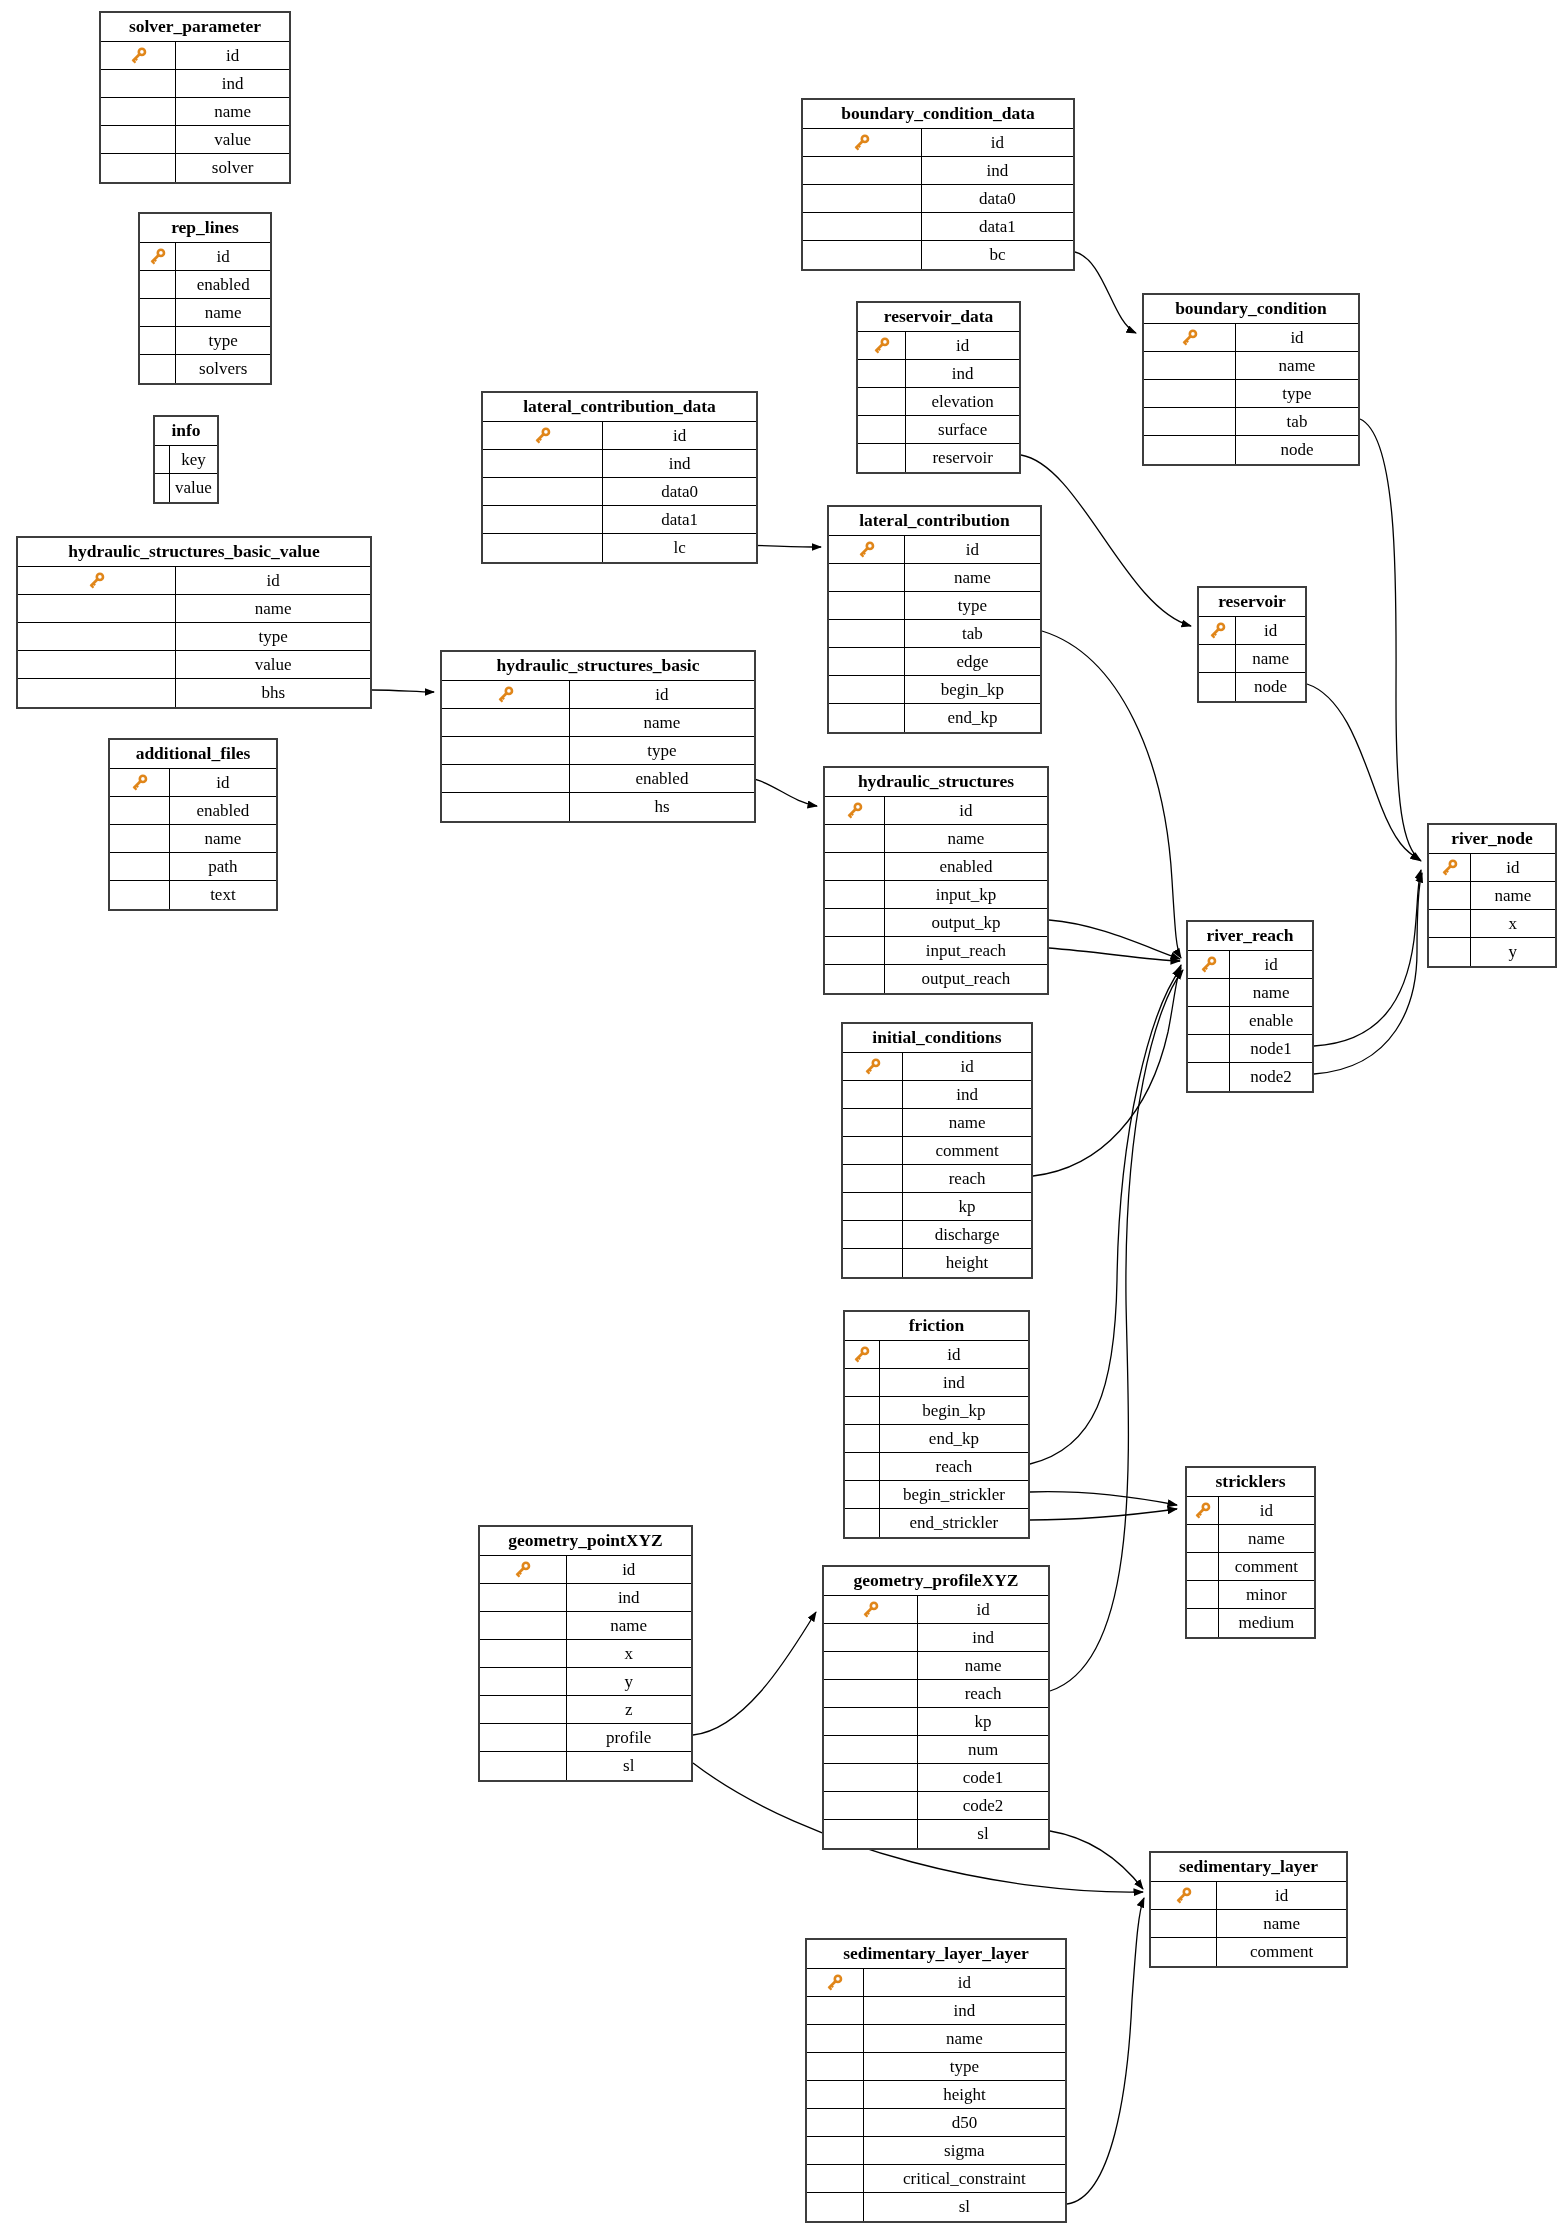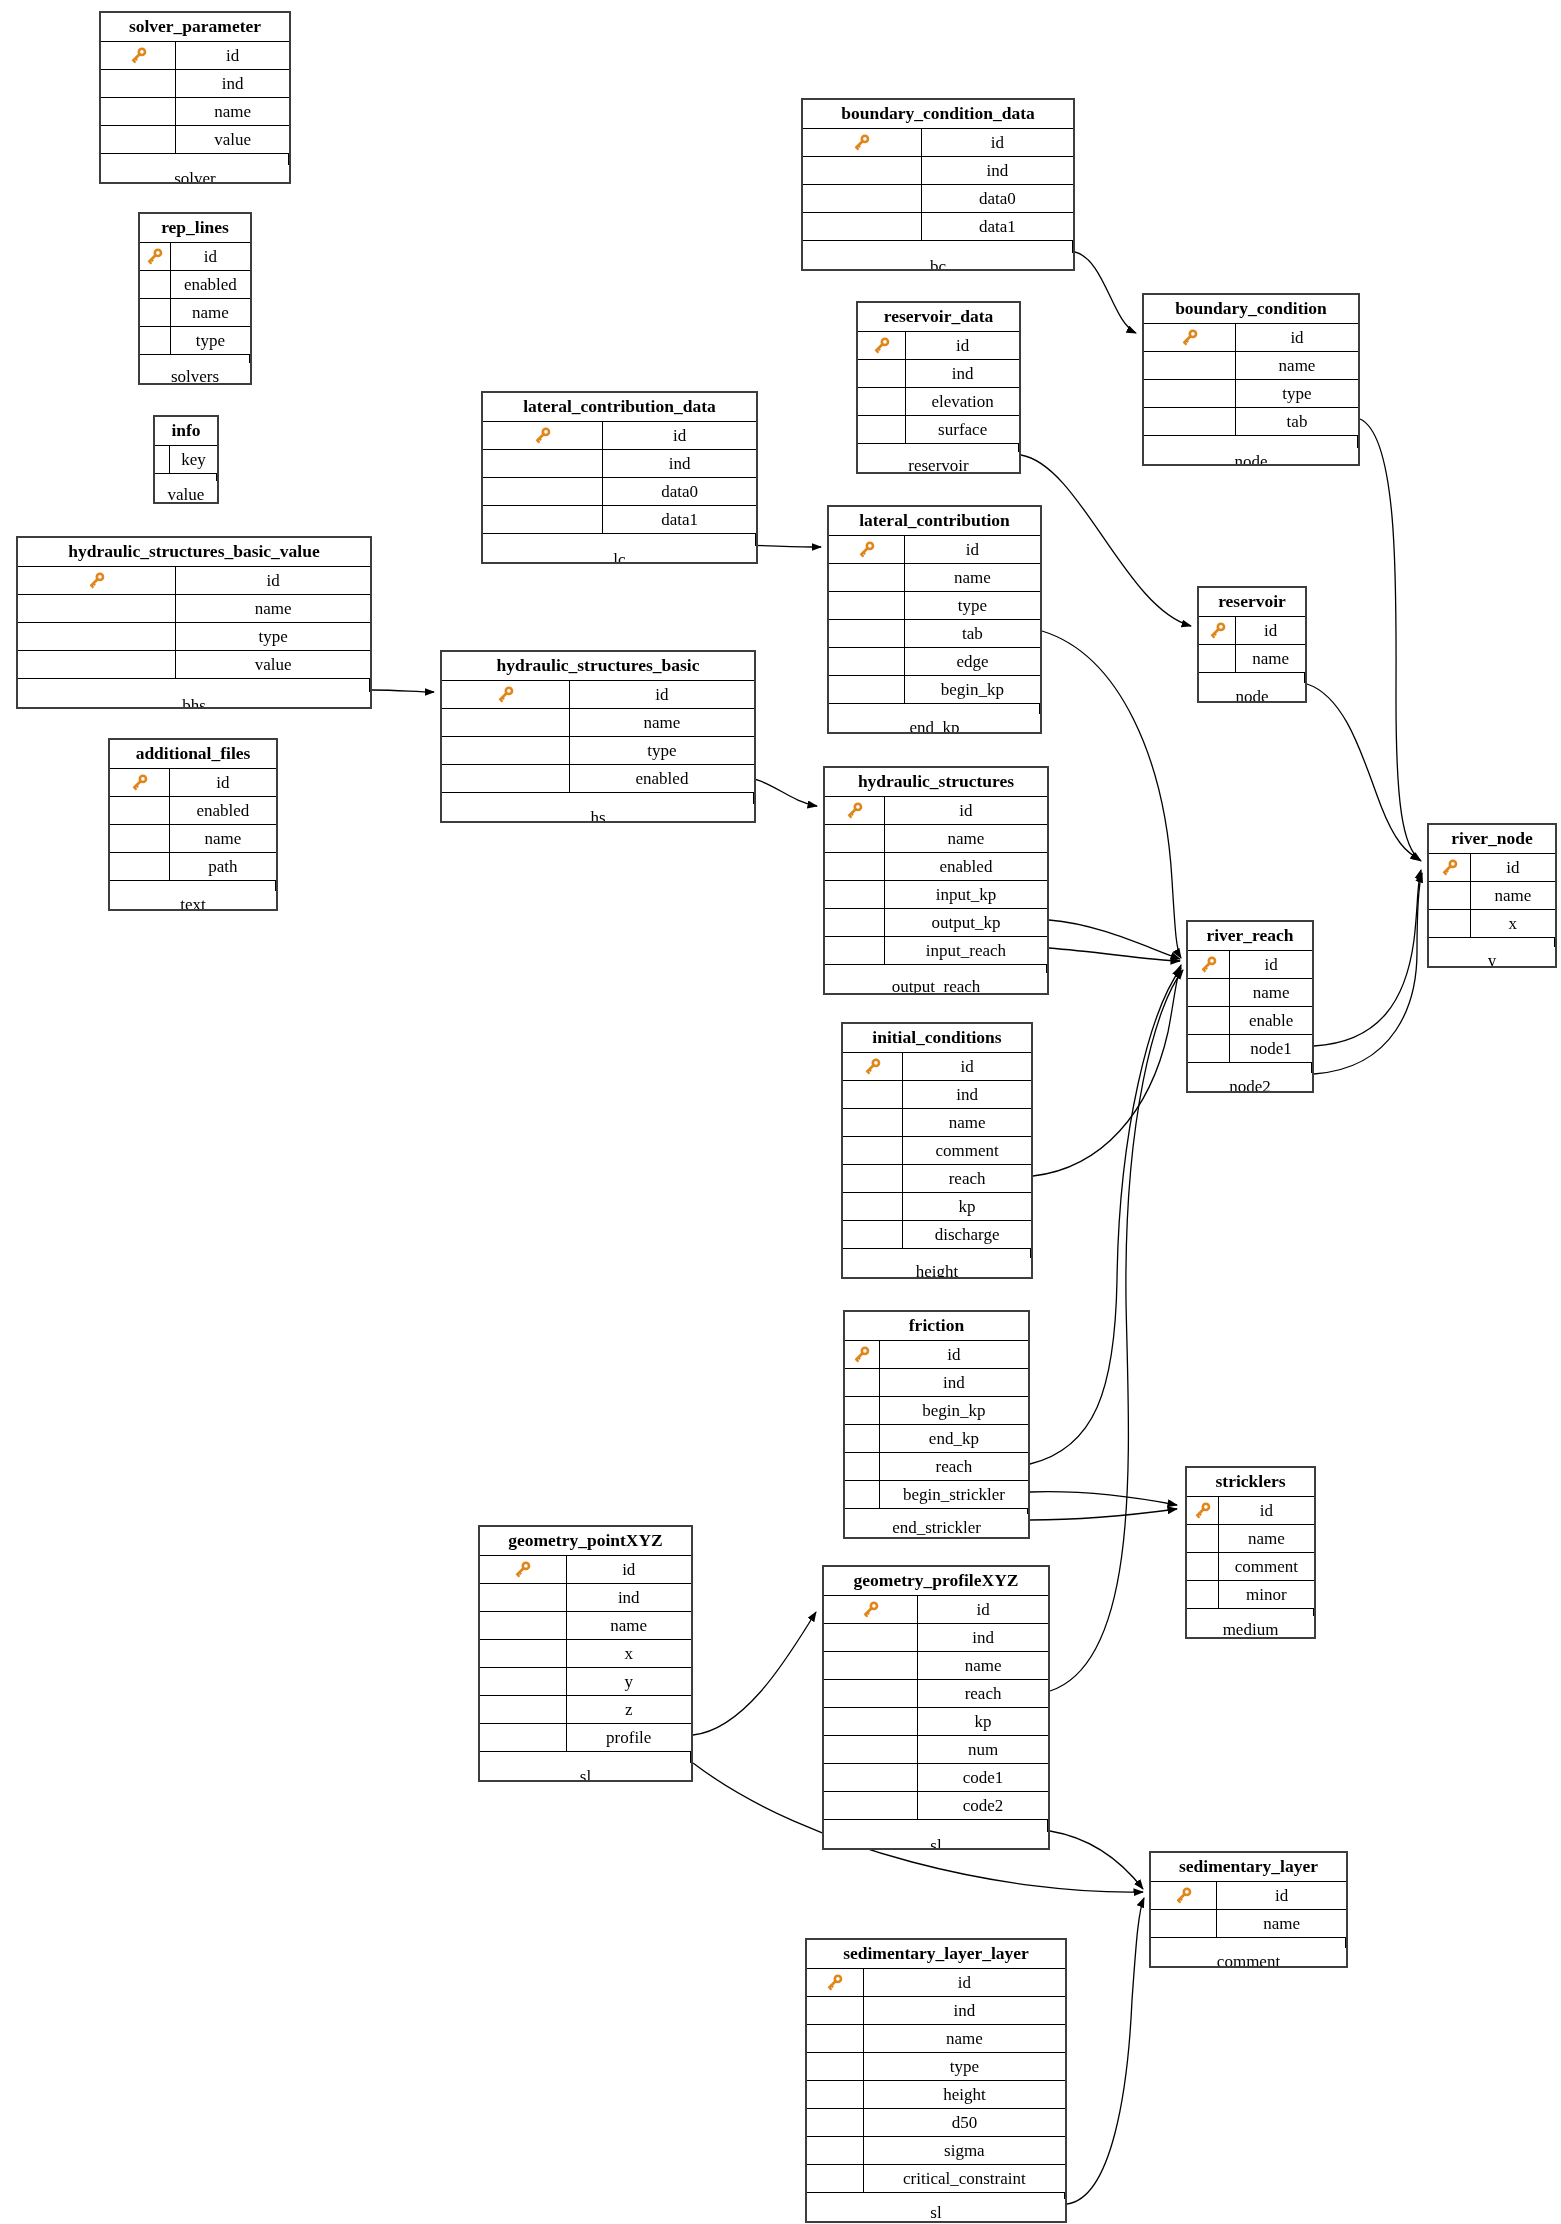--- a/index.html
+++ b/index.html
@@ -4,21 +4,21 @@
 <style>
   html,body{margin:0;padding:0;background:#ffffff;}
   body{width:1561px;height:2224px;position:relative;
        font-family:"Liberation Serif","DejaVu Serif",serif;}
   #diagram{position:absolute;left:0;top:0;width:1561px;height:2224px;padding-left:8px;}
   #edges{position:absolute;left:0;top:0;pointer-events:none;}
   .tbl{position:absolute;background:#fff;border:2px solid #3d3d3d;box-sizing:border-box;}
   .ttl{height:28px;line-height:27px;text-align:center;font-weight:bold;font-size:17.5px;
        border-bottom:1px solid #000;white-space:nowrap;overflow:hidden;}
   .row{display:flex;height:28px;border-bottom:1px solid #000;box-sizing:border-box;}
-  .row:last-child{border-bottom:none;flex-direction:column;}
+  .row:last-child{border-bottom:none;}
   .kc{border-right:1px solid #000;display:flex;align-items:center;justify-content:center;box-sizing:border-box;}
   .fc{flex:1;text-align:center;line-height:27px;font-size:17px;white-space:nowrap;overflow:hidden;}
   .kc svg{display:block;}
   
   #t-solver_parameter .kc{flex:0 0 40%;}
   #t-rep_lines .kc{flex:0 0 28%;}
   #t-info .kc{flex:0 0 24%;}
   #t-hydraulic_structures_basic_value .kc{flex:0 0 45%;}
   #t-additional_files .kc{flex:0 0 36%;}
   #t-lateral_contribution_data .kc{flex:0 0 44%;}
@@ -100,21 +100,21 @@
       </div>
       <div class="row">
         <div class="kc"></div>
         <div class="fc">value</div>
       </div>
       <div class="row">
         <div class="kc"></div>
         <div class="fc">solver</div>
       </div>
     </div>
-  <div class="tbl" id="t-rep_lines" style="left:138px;top:212px;width:114px;">
+  <div class="tbl" id="t-rep_lines" style="left:138px;top:212px;width:134px;">
       <div class="ttl">rep_lines</div>
       <div class="row">
         <div class="kc">
           <svg width="21" height="21" viewBox="0 0 21 21">
             <g stroke="#e0861a" fill="none">
               <circle cx="13.9" cy="6.9" r="3.1" stroke-width="2.6"></circle>
               <path d="M11.5 9.3 L4.6 16.2" stroke-width="2.8"></path>
               <path d="M5.3 15.5 l2.2 2.2" stroke-width="2.2"></path>
               <path d="M7.3 13.5 l1.8 1.8" stroke-width="2.2"></path>
             </g>

